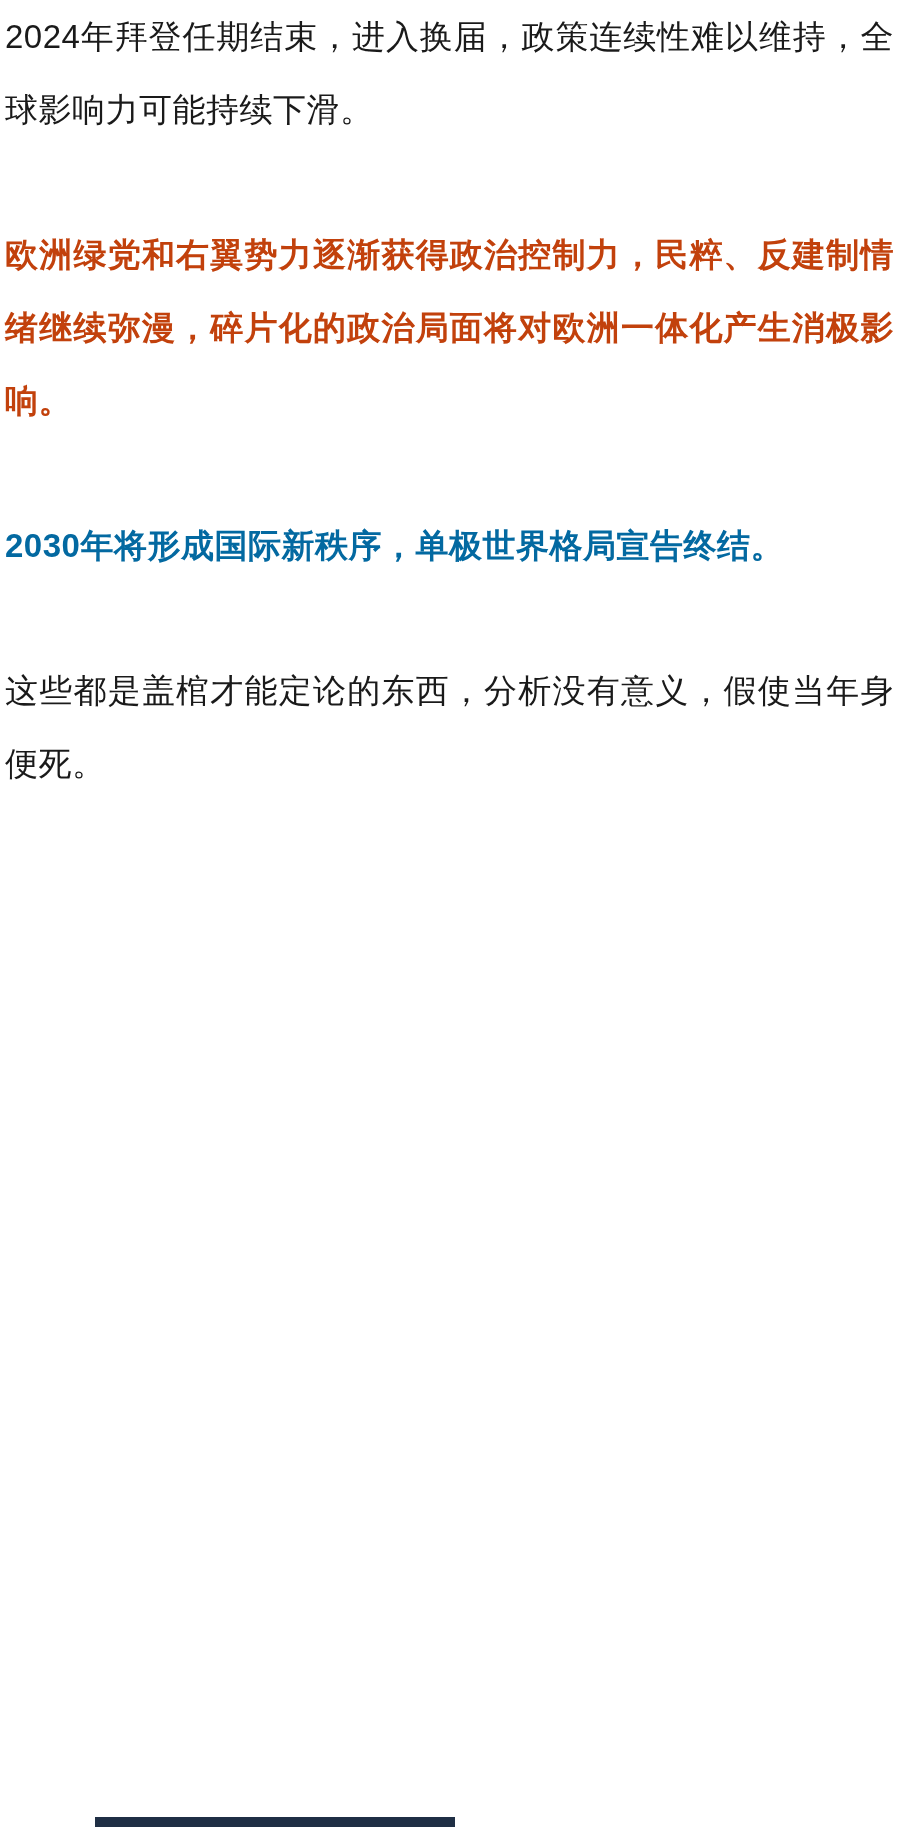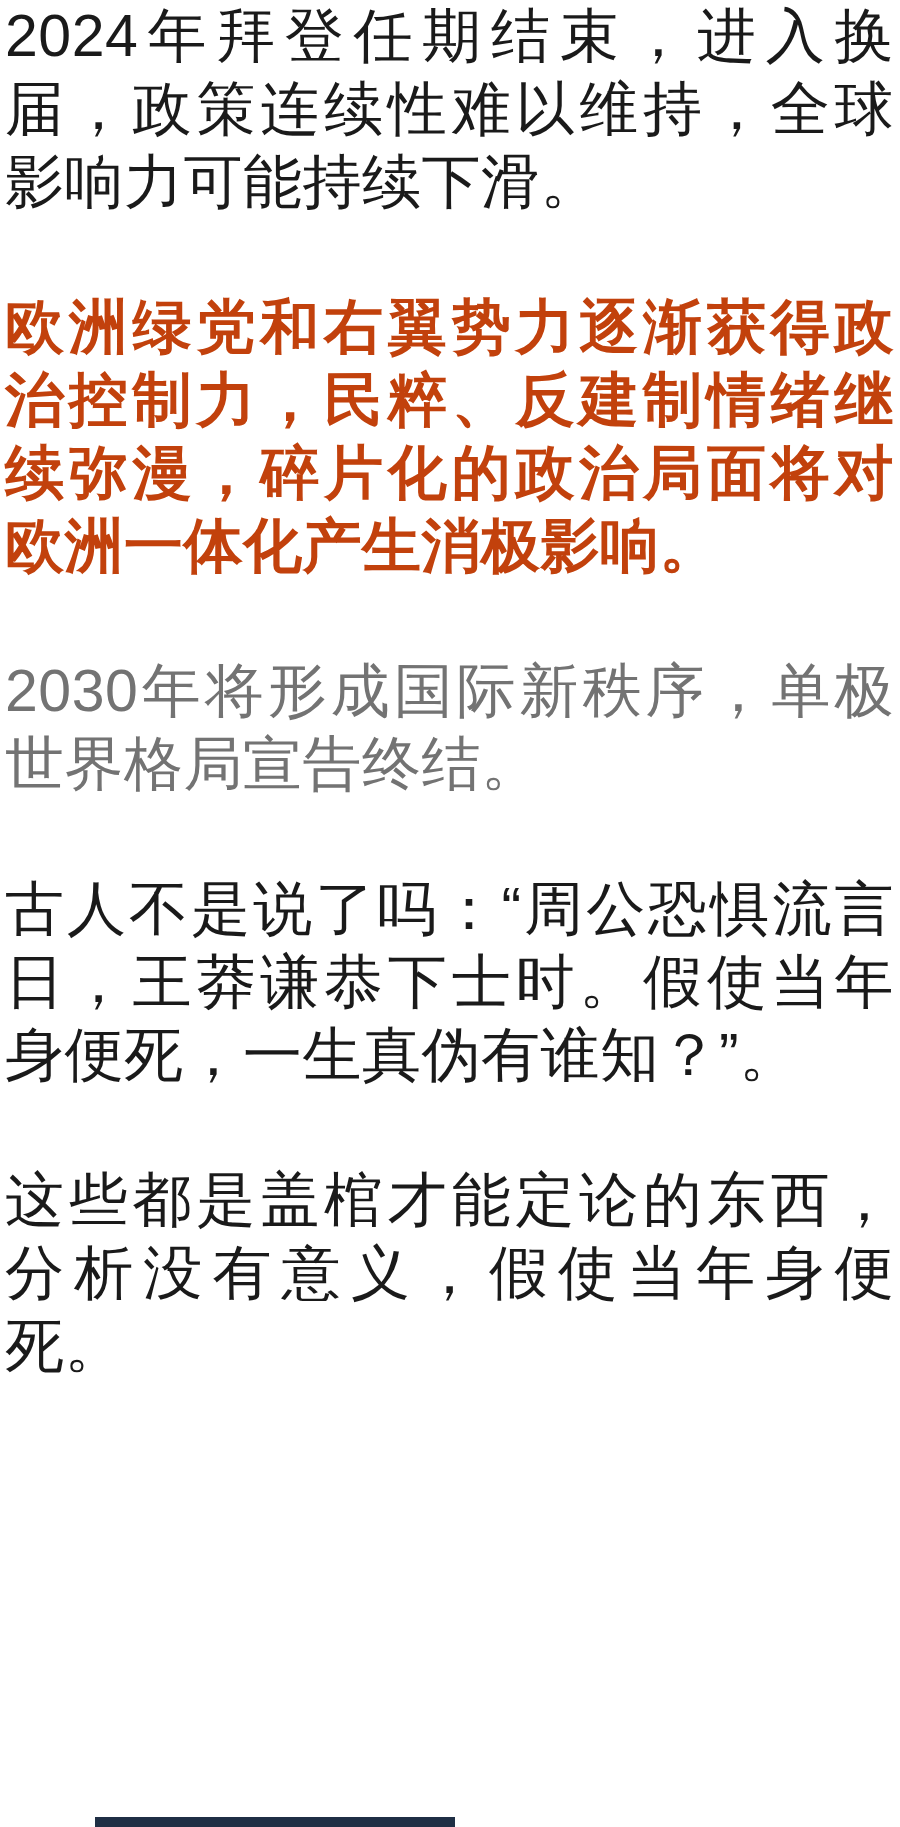--- a/index.html
+++ b/index.html
@@ -10,39 +10,39 @@
   body {
     width: 900px;
     height: 1827px;
     overflow: hidden;
     position: relative;
     font-family: "Liberation Sans", "DejaVu Sans", sans-serif;
   }
   .article {
     padding: 0 6px 0 5px;
     color: #1a1a1a;
-    font-size: 59px;
+    font-size: 33px;
     line-height: 73px;
     text-align: justify;
     letter-spacing: 0.5px;
   }
   .article p {
     margin: 0 0 72px 0;
     word-break: break-all;
   }
   .article p:last-child {
     margin-bottom: 0;
   }
   .para-bold {
     font-weight: 700;
     color: #c2410c;
   }
   .para-red {
-    font-weight: 400;
-    color: #737373;
+    font-weight: 700;
+    color: #0369a1;
   }
   .next-image-edge {
     position: absolute;
     left: 95px;
     top: 1817px;
     width: 360px;
     height: 10px;
     background: #1f2f45;
   }
 </style>
@@ -51,18 +51,17 @@
 
 <div class="article">
   <p class="para-normal">2024年拜登任期结束，进入换届，政策连续性难以维持，全球影响力可能持续下滑。</p>
 
   <p class="para-bold">欧洲绿党和右翼势力逐渐获得政治控制力，民粹、反建制情绪继续弥漫，碎片化的政治局面将对欧洲一体化产生消极影响。</p>
 
 
   <p class="para-red">2030年将形成国际新秩序，单极世界格局宣告终结。</p>
 
 
-  <p class="para-normal">古人不是说了吗：“周公恐惧流言日，王莽谦恭下士时。假使当年身便死，一生真伪有谁知？”。</p>
 
   <p class="para-normal">这些都是盖棺才能定论的东西，分析没有意义，假使当年身便死。</p>
 </div>
 
 <div class="next-image-edge"></div>
 
 </body></html>

